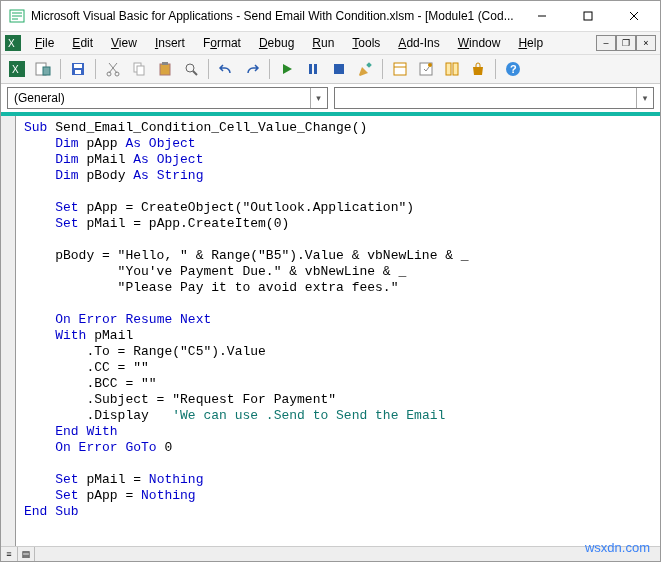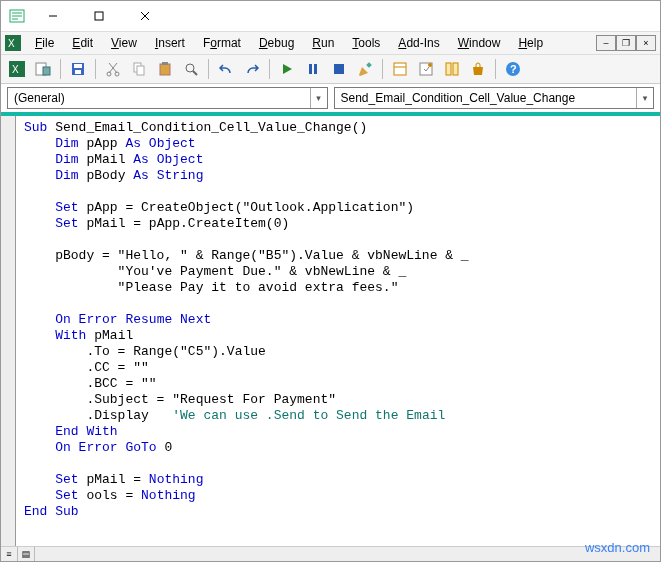--- a/index.html
+++ b/index.html
@@ -37,20 +37,21 @@
 
 <div class="window">
 
   <div class="titlebar">
     <span class="icon">
       <svg viewBox="0 0 16 16">
           <rect x="1" y="2" width="14" height="12" fill="#fff" stroke="#2a6"></rect>
           <path d="M3 5h10M3 8h10M3 11h6" stroke="#2a6"></path>
         </svg>
     </span>
+    <span class="title">Microsoft Visual Basic for Applications - Send Email With Condition.xlsm - [Module1 (Cod...</span>
     <div class="winbtns">
       <button class="winbtn">
           <svg width="10" height="10">
             <line x1="1" y1="5" x2="9" y2="5" stroke="#000"></line>
           </svg>
         </button>
       <button class="winbtn">
           <svg width="10" height="10">
             <rect x="1" y="1" width="8" height="8" fill="none" stroke="#000"></rect>
           </svg>
@@ -205,21 +206,20 @@
       </div>
   </div>
 
   <div class="dropdowns">
     <div class="dd">
       <span>(General)</span>
       <div style="flex:1"></div>
       <div class="arrow">▾</div>
     </div>
     <div class="dd">
-      <span>Send_Email_Condition_Cell_Value_Change</span>
       <div style="flex:1"></div>
       <div class="arrow">▾</div>
     </div>
   </div>
 
   <div class="codearea">
     <div class="gutter">
     </div>
     <div class="code" id="code"><span class="kw">Sub</span><span> Send_Email_Condition_Cell_Value_Change()
 </span><span>    </span><span class="kw">Dim</span><span> pApp </span><span class="kw">As Object</span><span>
@@ -237,21 +237,21 @@
 </span><span>    </span><span class="kw">With</span><span> pMail
 </span><span>        .To = Range("C5").Value
 </span><span>        .CC = ""
 </span><span>        .BCC = ""
 </span><span>        .Subject = "Request For Payment"
 </span><span>        .Display   </span><span class="cmt">'We can use .Send to Send the Email</span><span>
 </span><span>    </span><span class="kw">End With</span><span>
 </span><span>    </span><span class="kw">On Error GoTo</span><span> 0
 </span><span>
 </span><span>    </span><span class="kw">Set</span><span> pMail = </span><span class="kw">Nothing</span><span>
-</span><span>    </span><span class="kw">Set</span><span> ools = </span><span class="kw">Nothing</span><span>
+</span><span>    </span><span class="kw">Set</span><span> pApp = </span><span class="kw">Nothing</span><span>
 </span><span class="kw">End Sub</span><span>
 </span></div>
   </div>
 
   <div class="statusbar">
     <div class="h">≡</div>
     <div class="h">▤</div>
   </div>
 
   <div class="watermark">wsxdn.com</div>

